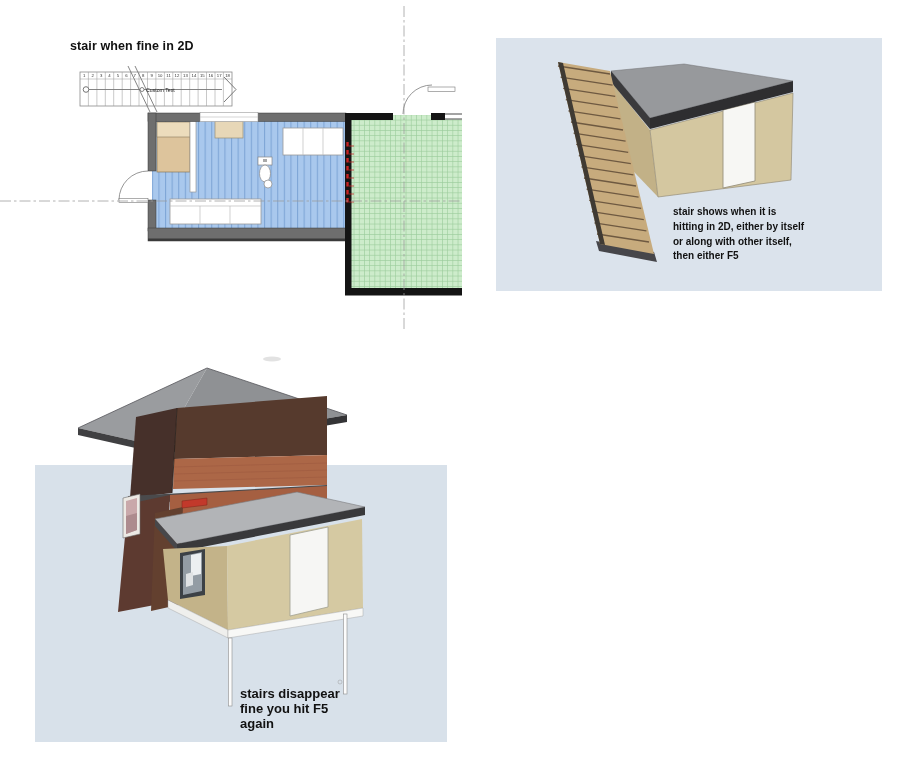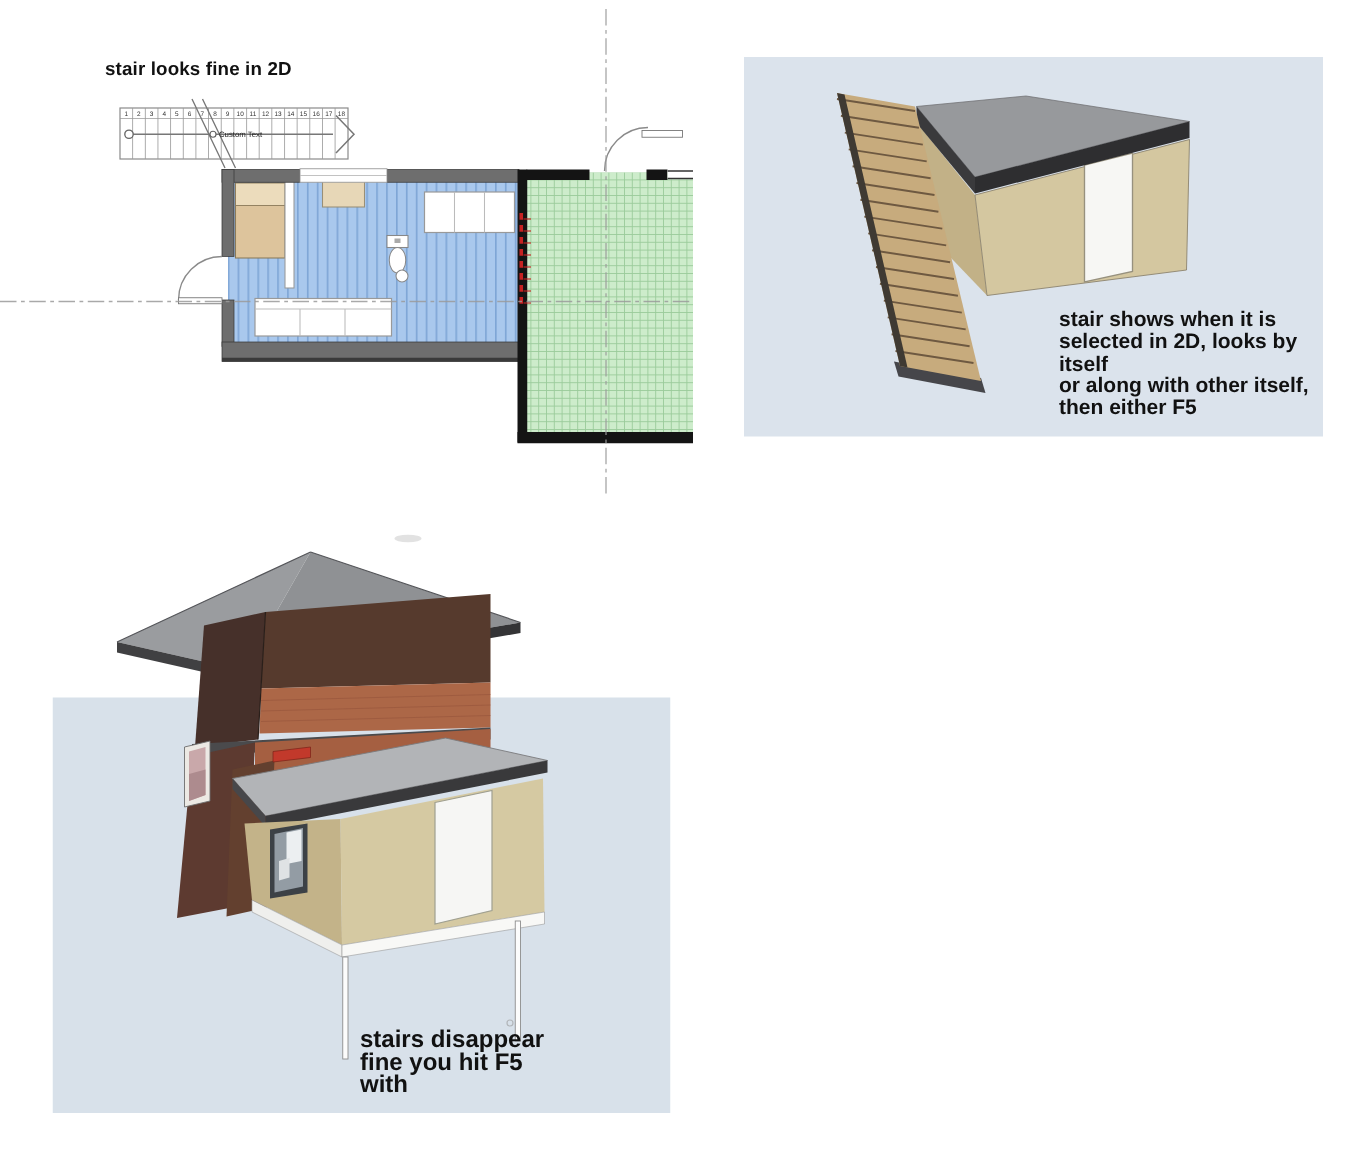--- a/index.html
+++ b/index.html
@@ -2,31 +2,31 @@
 <html><head>
 <meta charset="utf-8">
 <style>
   html,body{margin:0;padding:0;background:#fff;}
   #stage{position:relative;width:908px;height:768px;background:#ffffff;overflow:hidden;
          font-family:"Liberation Sans",sans-serif;}
   svg{position:absolute;display:block;font-family:"Liberation Sans",sans-serif;}
   .caption{position:absolute;color:#111;font-weight:bold;}
   .caption span{display:block;}
   #plan-title{left:70px;top:39px;font-size:12.5px;letter-spacing:.1px;}
-  #cap-top{left:706px;top:205px;width:182px;font-size:14px;line-height:14.8px;}
-  #cap-bottom{left:240px;top:686px;width:160px;font-size:16px;line-height:15px;}
+  #cap-top{left:673px;top:205px;width:182px;font-size:10px;line-height:14.8px;}
+  #cap-bottom{left:240px;top:686px;width:160px;font-size:13px;line-height:15px;}
   .panel-bg{position:absolute;}
   #panel-top{left:496px;top:38px;width:386px;height:253px;background:#dbe3ec;}
 </style>
 </head>
 <body>
 
 <div id="stage">
 
-  <div id="plan-title" class="caption">stair looks fine in 2D</div>
+  <div id="plan-title" class="caption">stair when fine in 2D</div>
 
   <svg style="left:0;top:0" width="470" height="340" viewBox="0 0 470 340">
     <defs>
       <pattern id="vs" width="6.6" height="8" patternUnits="userSpaceOnUse">
         <rect width="1.1" height="8" fill="#7fa6d6"></rect>
       </pattern>
       <pattern id="gg" width="5.2" height="5.2" patternUnits="userSpaceOnUse">
         <rect width="5.2" height="0.6" fill="#9acb9a"></rect>
         <rect width="0.6" height="5.2" fill="#9acb9a"></rect>
       </pattern>
@@ -149,21 +149,21 @@
     </g>
     <g>
       <polygon points="100,203 158,214 161,224 103,213" fill="#46464a"></polygon>
       <polygon points="62,24 114,33 158,216 104,206" fill="#c7ab7d"></polygon>
       <path stroke="#6e5941" stroke-width="1.3" d="M62 28L114 36 M64.6 39.2L116.6 47.2 M67.2 50.4L119.2 58.4 M69.8 61.6L121.8 69.6 M72.4 72.8L124.4 80.8 M75 84L127 92 M77.6 95.2L129.6 103.2 M80.2 106.4L132.2 114.4 M82.8 117.6L134.8 125.6 M85.4 128.8L137.4 136.8 M88 140L140 148 M90.6 151.2L142.6 159.2 M93.2 162.4L145.2 170.4 M95.8 173.6L147.8 181.6 M98.4 184.8L150.4 192.8 M101 196L153 204"></path>
       <polygon points="62,24 67,25 109,207 104,206" fill="#3f3a33"></polygon>
     </g>
   </svg>
   <div id="cap-top" class="caption">
     <span>stair shows when it is</span>
-    <span>selected in 2D, looks by itself</span>
+    <span>hitting in 2D, either by itself</span>
     <span>or along with other itself,</span>
     <span>then either F5</span>
   </div>
 
   <svg style="left:35px;top:355px" width="412" height="390" viewBox="0 0 412 390">
     <rect x="0" y="110" width="412" height="277" fill="#d8e1ea"></rect>
     <ellipse cx="237" cy="4" rx="9" ry="2.5" fill="#d6d6d6" opacity="0.7"></ellipse>
 
     <g>
 
@@ -206,16 +206,16 @@
       <polygon points="133,245 193,275 193,283 133,253" fill="#efefed" stroke="#9a9a9a" stroke-width="0.4"></polygon>
       <polygon points="193,275 328,253 328,261 193,283" fill="#f8f8f6" stroke="#9a9a9a" stroke-width="0.4"></polygon>
       <rect x="193.5" y="283" width="3.5" height="68" fill="#fcfcfc" stroke="#8e8e8e" stroke-width="0.6"></rect>
       <rect x="308.5" y="259" width="3.5" height="80" fill="#fcfcfc" stroke="#8e8e8e" stroke-width="0.6"></rect>
     </g>
     <circle cx="305" cy="327" r="2" fill="none" stroke="#999" stroke-width="0.8" opacity="0.6"></circle>
   </svg>
   <div id="cap-bottom" class="caption">
     <span>stairs disappear</span>
     <span>fine you hit F5</span>
-    <span>with</span>
+    <span>again</span>
   </div>
 
 </div>
 
 </body></html>

